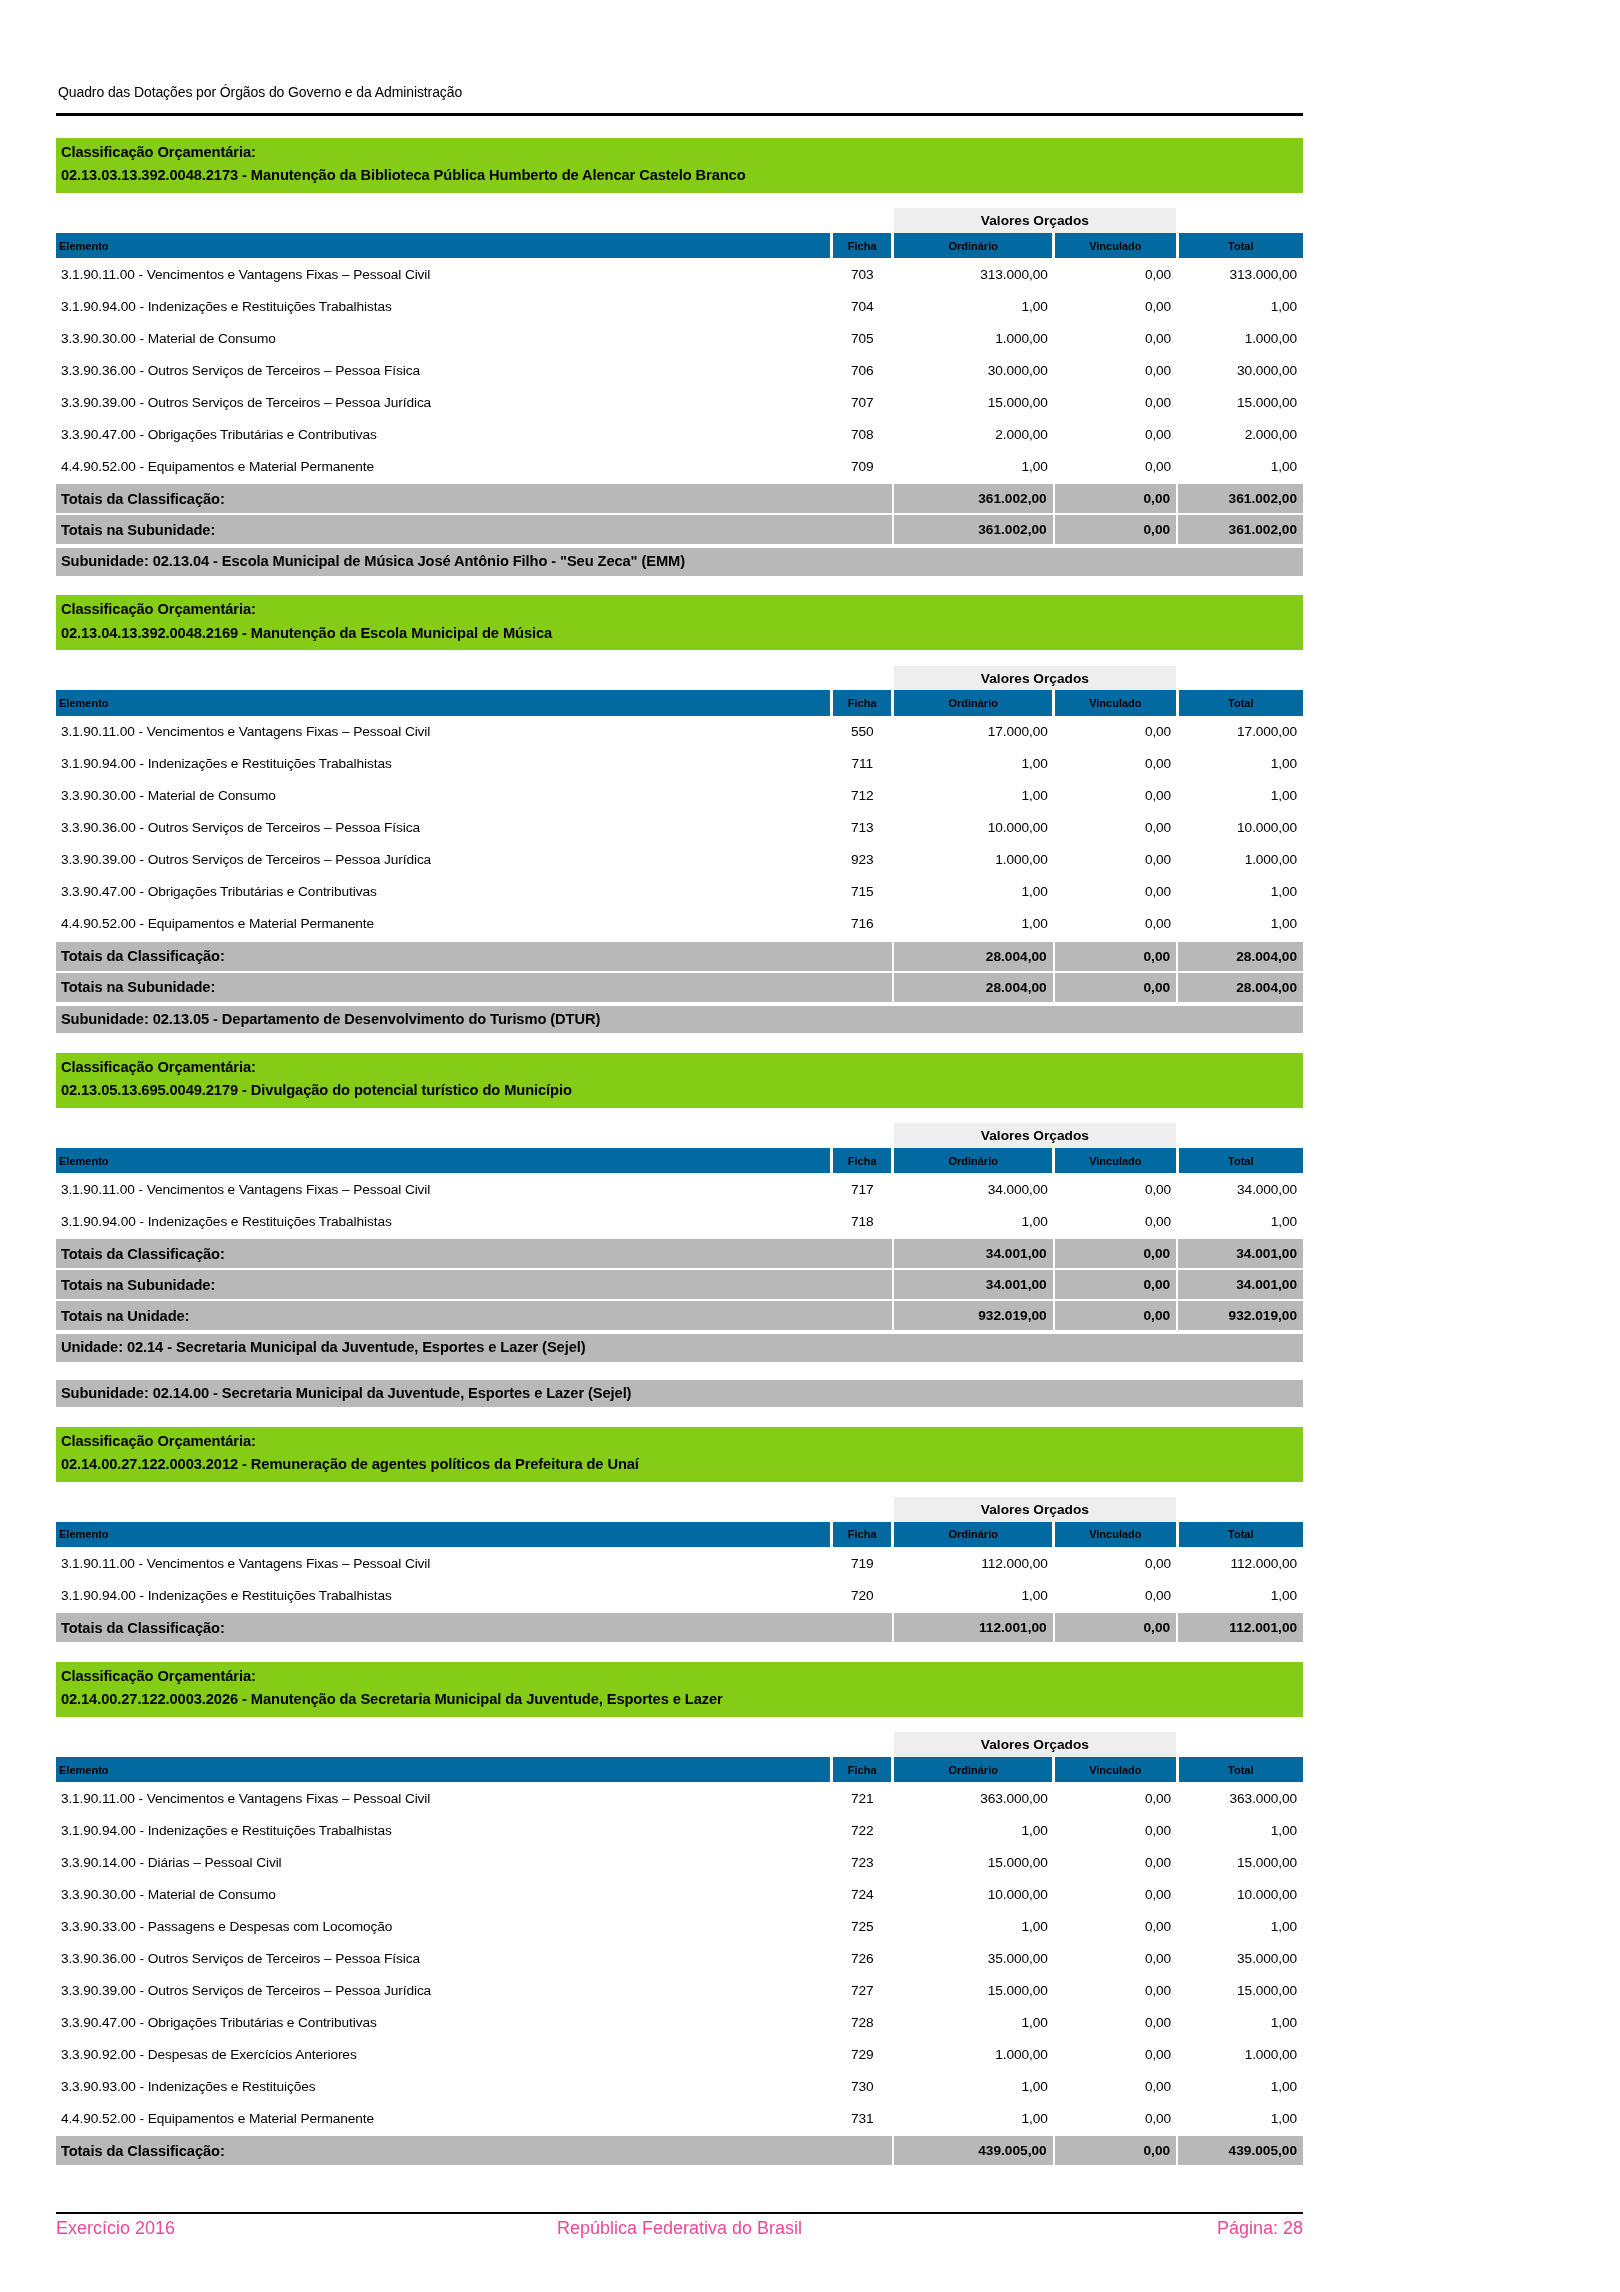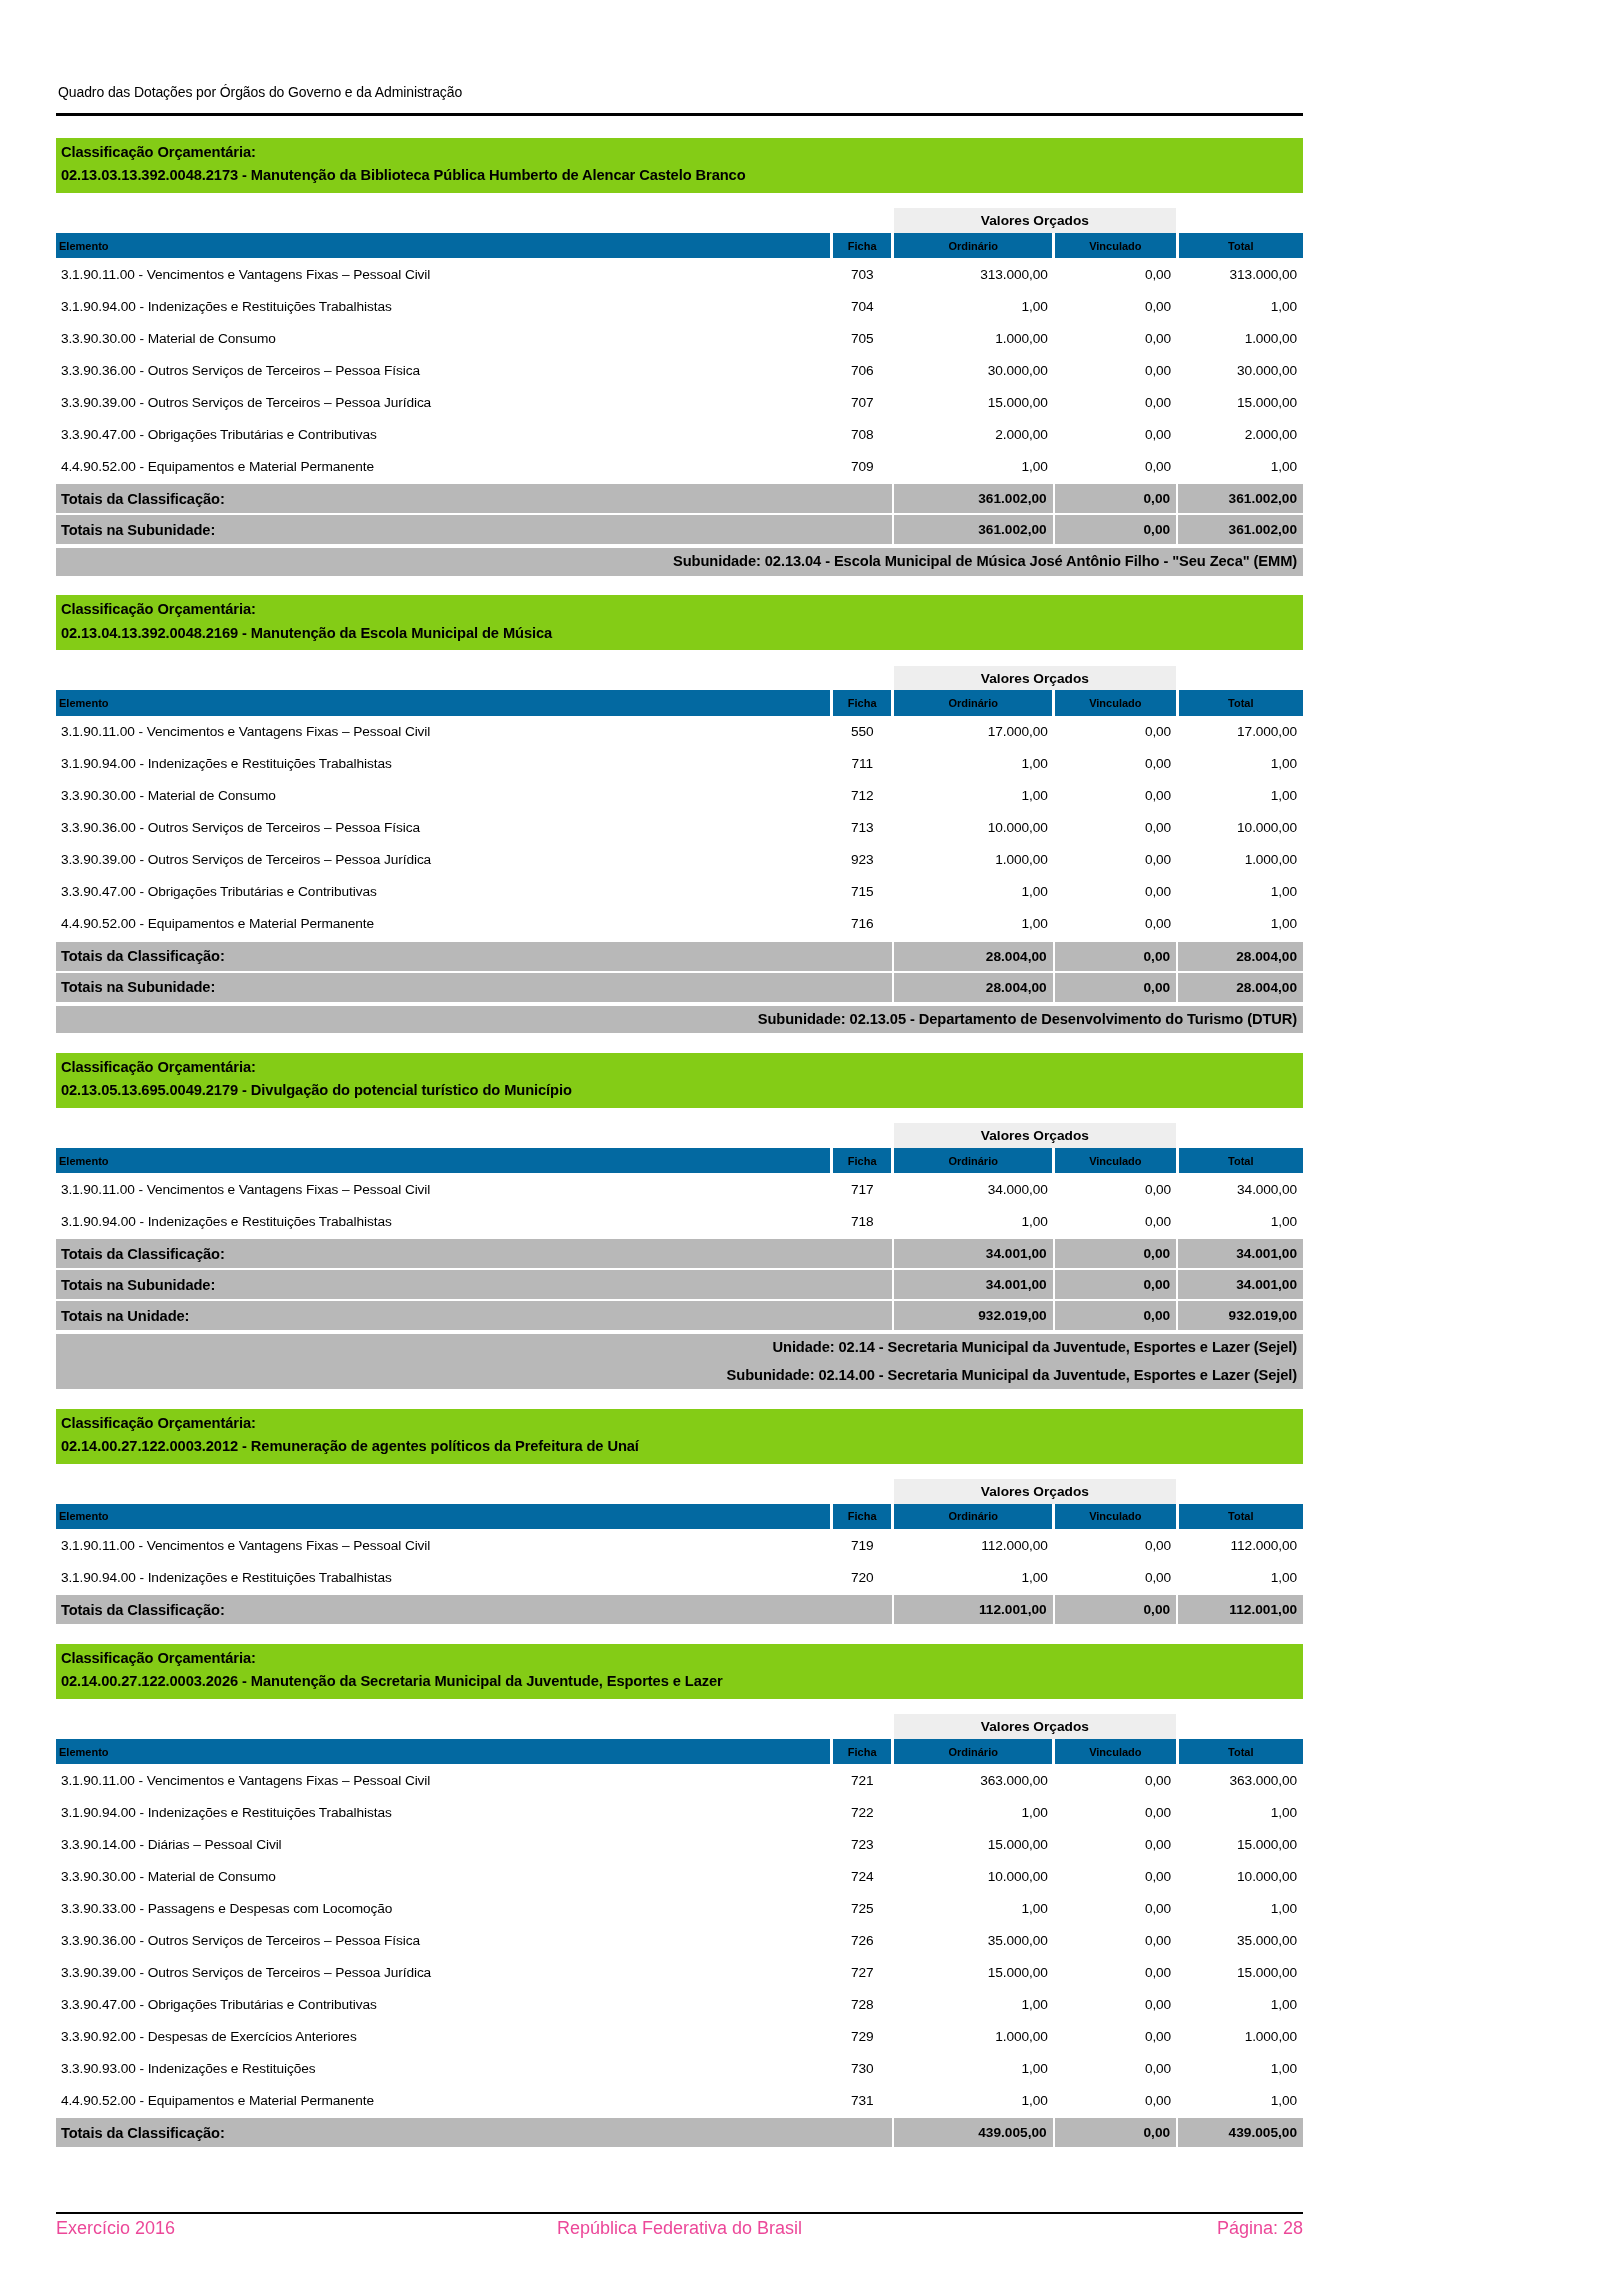--- a/index.html
+++ b/index.html
@@ -10,22 +10,22 @@
     font-family:"Liberation Sans", sans-serif; color:#000;
   }
   .page-title { font-size:14px; line-height:16.7px; padding-left:2px; letter-spacing:-0.1px; }
   .title-rule { height:2.9px; background:#000; margin-top:12.7px; }
 
   .class-block { background:#84cc16; margin-top:19.6px; padding:2.9px 5.9px 4.9px 4.9px; }
   .class-block.first { margin-top:21.6px; }
   .cb-line { font-weight:bold; font-size:14.7px; line-height:23.5px; letter-spacing:-0.1px; }
 
   .band { background:#b8b8b8; margin-top:3.9px; font-weight:bold; font-size:14.7px;
-          line-height:23.5px; padding:2px 5.9px 2px 4.9px; letter-spacing:-0.1px;text-align:right; }
-  .band.stacked { margin-top:0; }
+          line-height:23.5px; padding:2px 5.9px 2px 4.9px; letter-spacing:-0.1px; }
+  .band.stacked { margin-top:18px; }
 
   .budget-table { width:100%; border-collapse:collapse; margin-top:15.7px; table-layout:fixed; }
   .col-elemento { width:62.2%; } .col-ficha { width:4.9%; }
   .col-ordinario { width:12.9%; } .col-vinculado { width:9.9%; } .col-total { width:10.1%; }
 
   .band-row td { height:24.5px; padding:0; }
   .band-row .valores { background:#eeeeee; text-align:center; font-weight:bold; font-size:13.7px;
                        border-left:3.9px solid #fff; border-right:3.9px solid #fff; }
 
   .head-row th { background:#0369a1; height:25.5px; font-size:11px; padding:0 3px;

